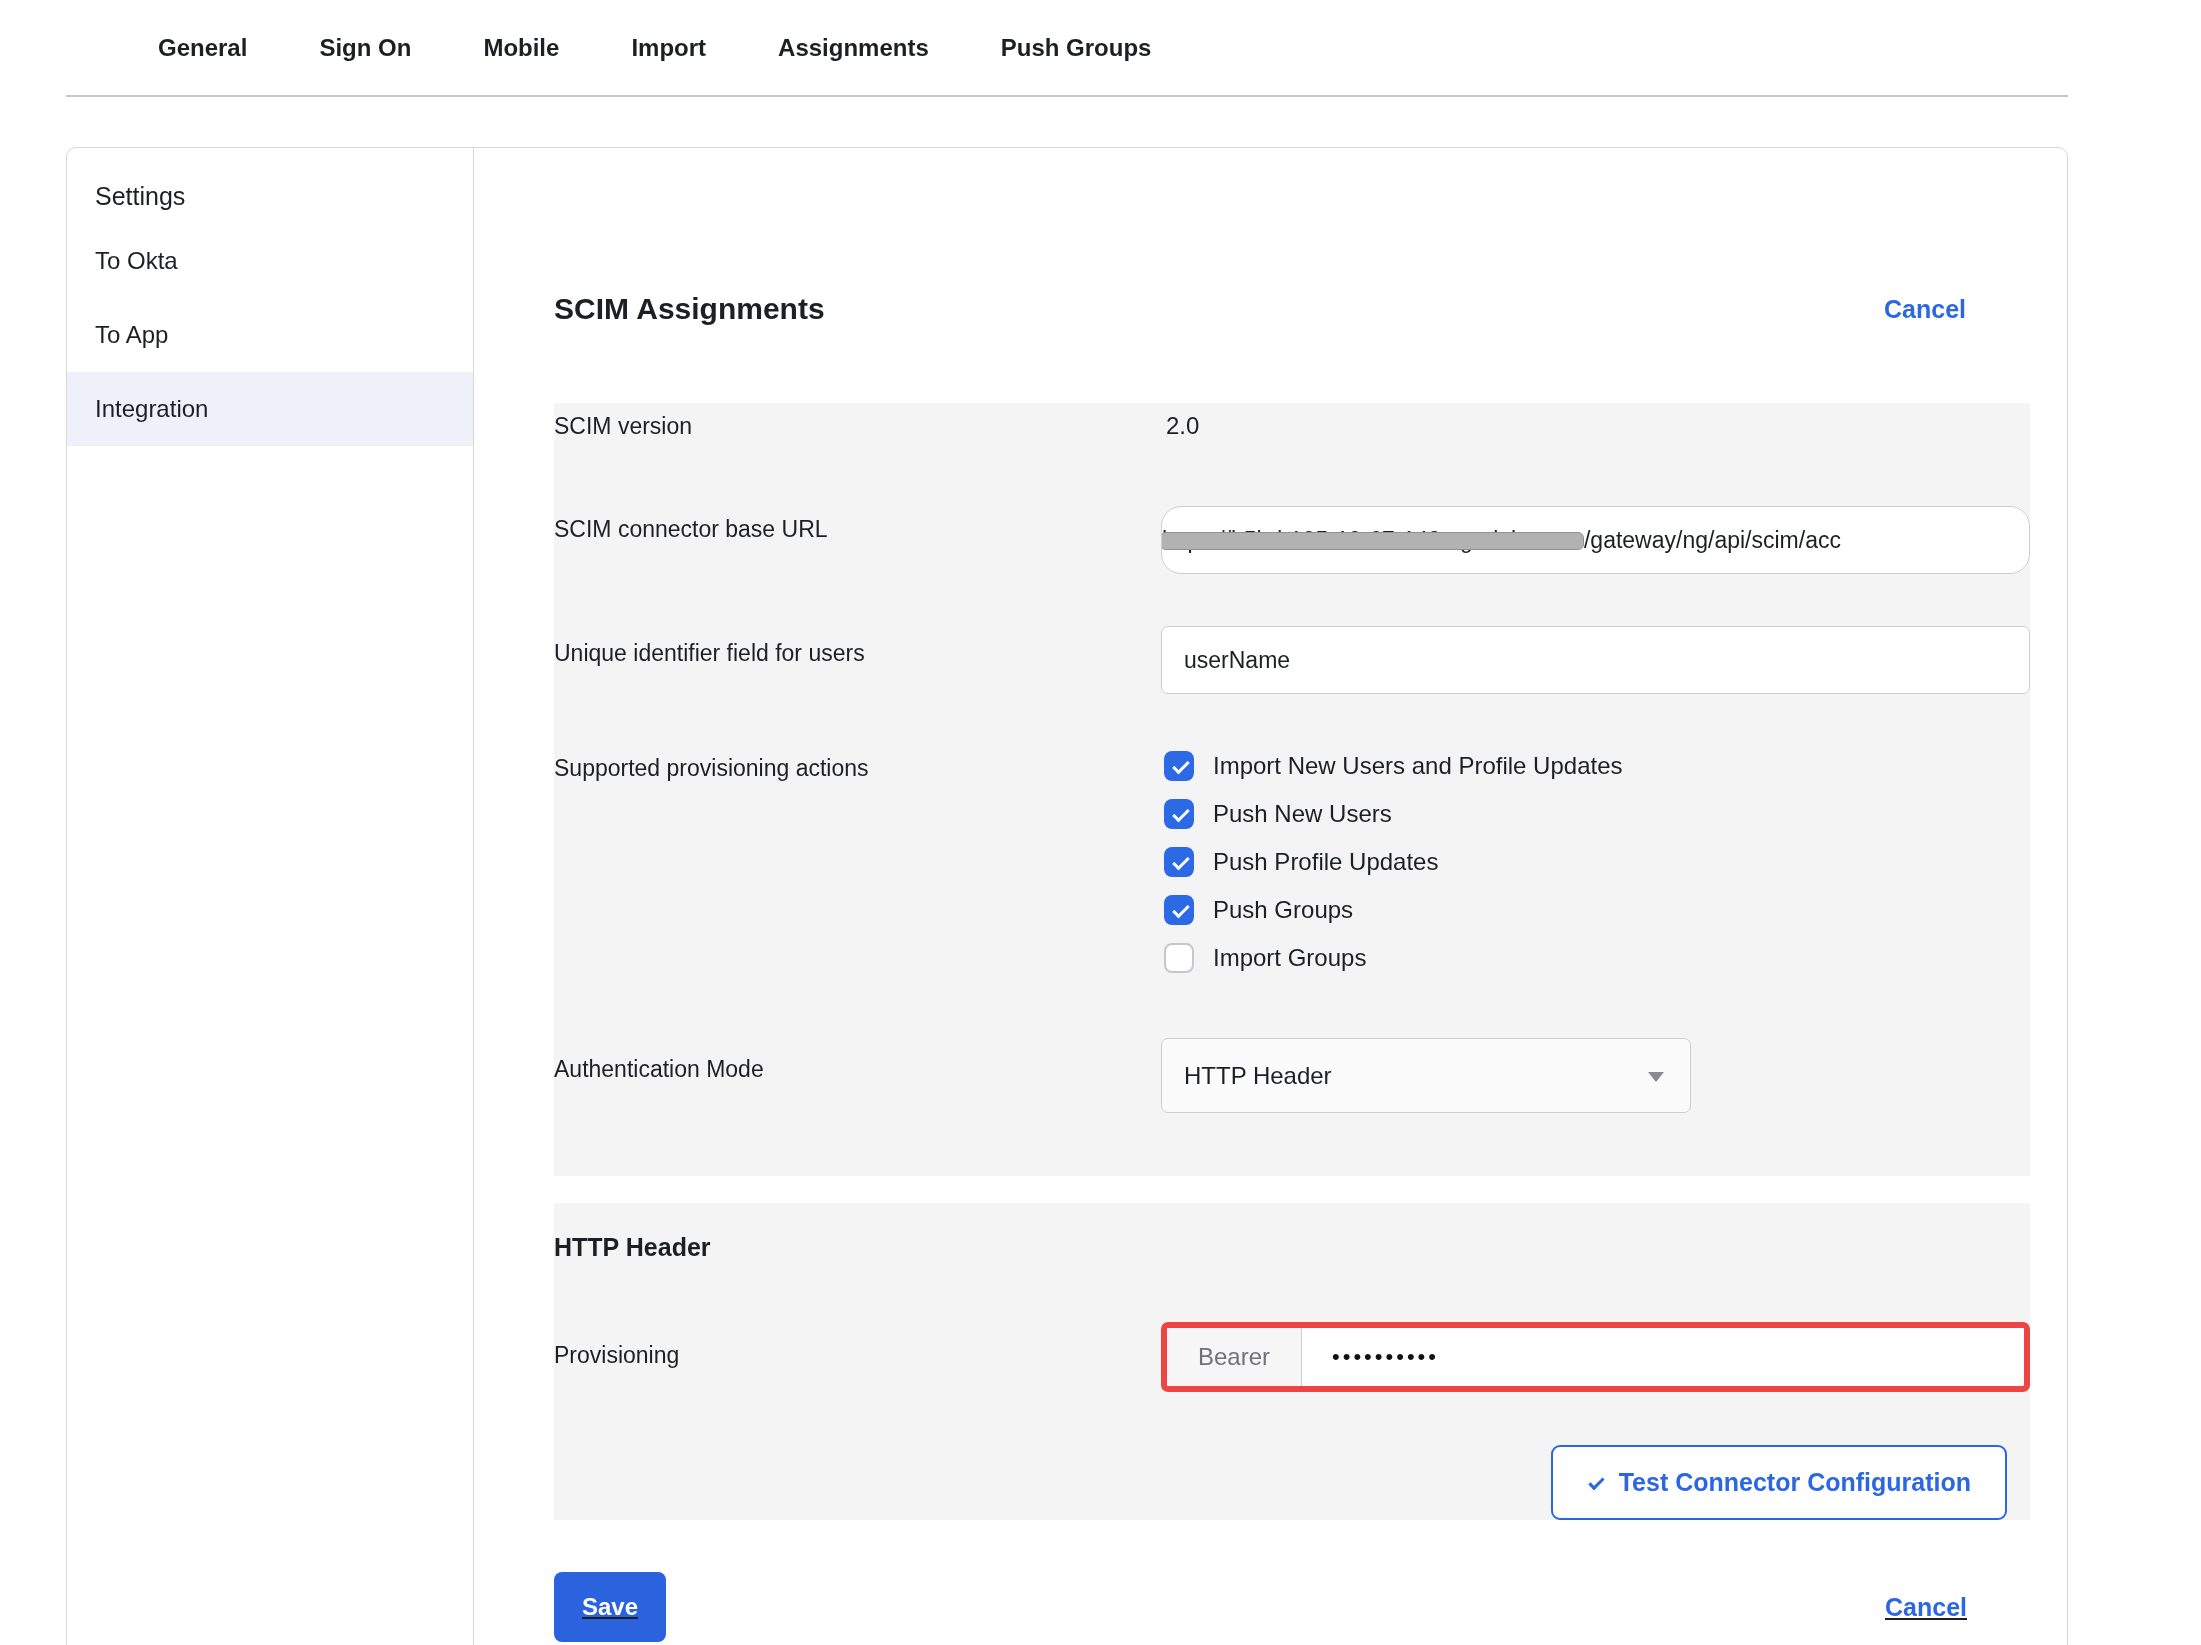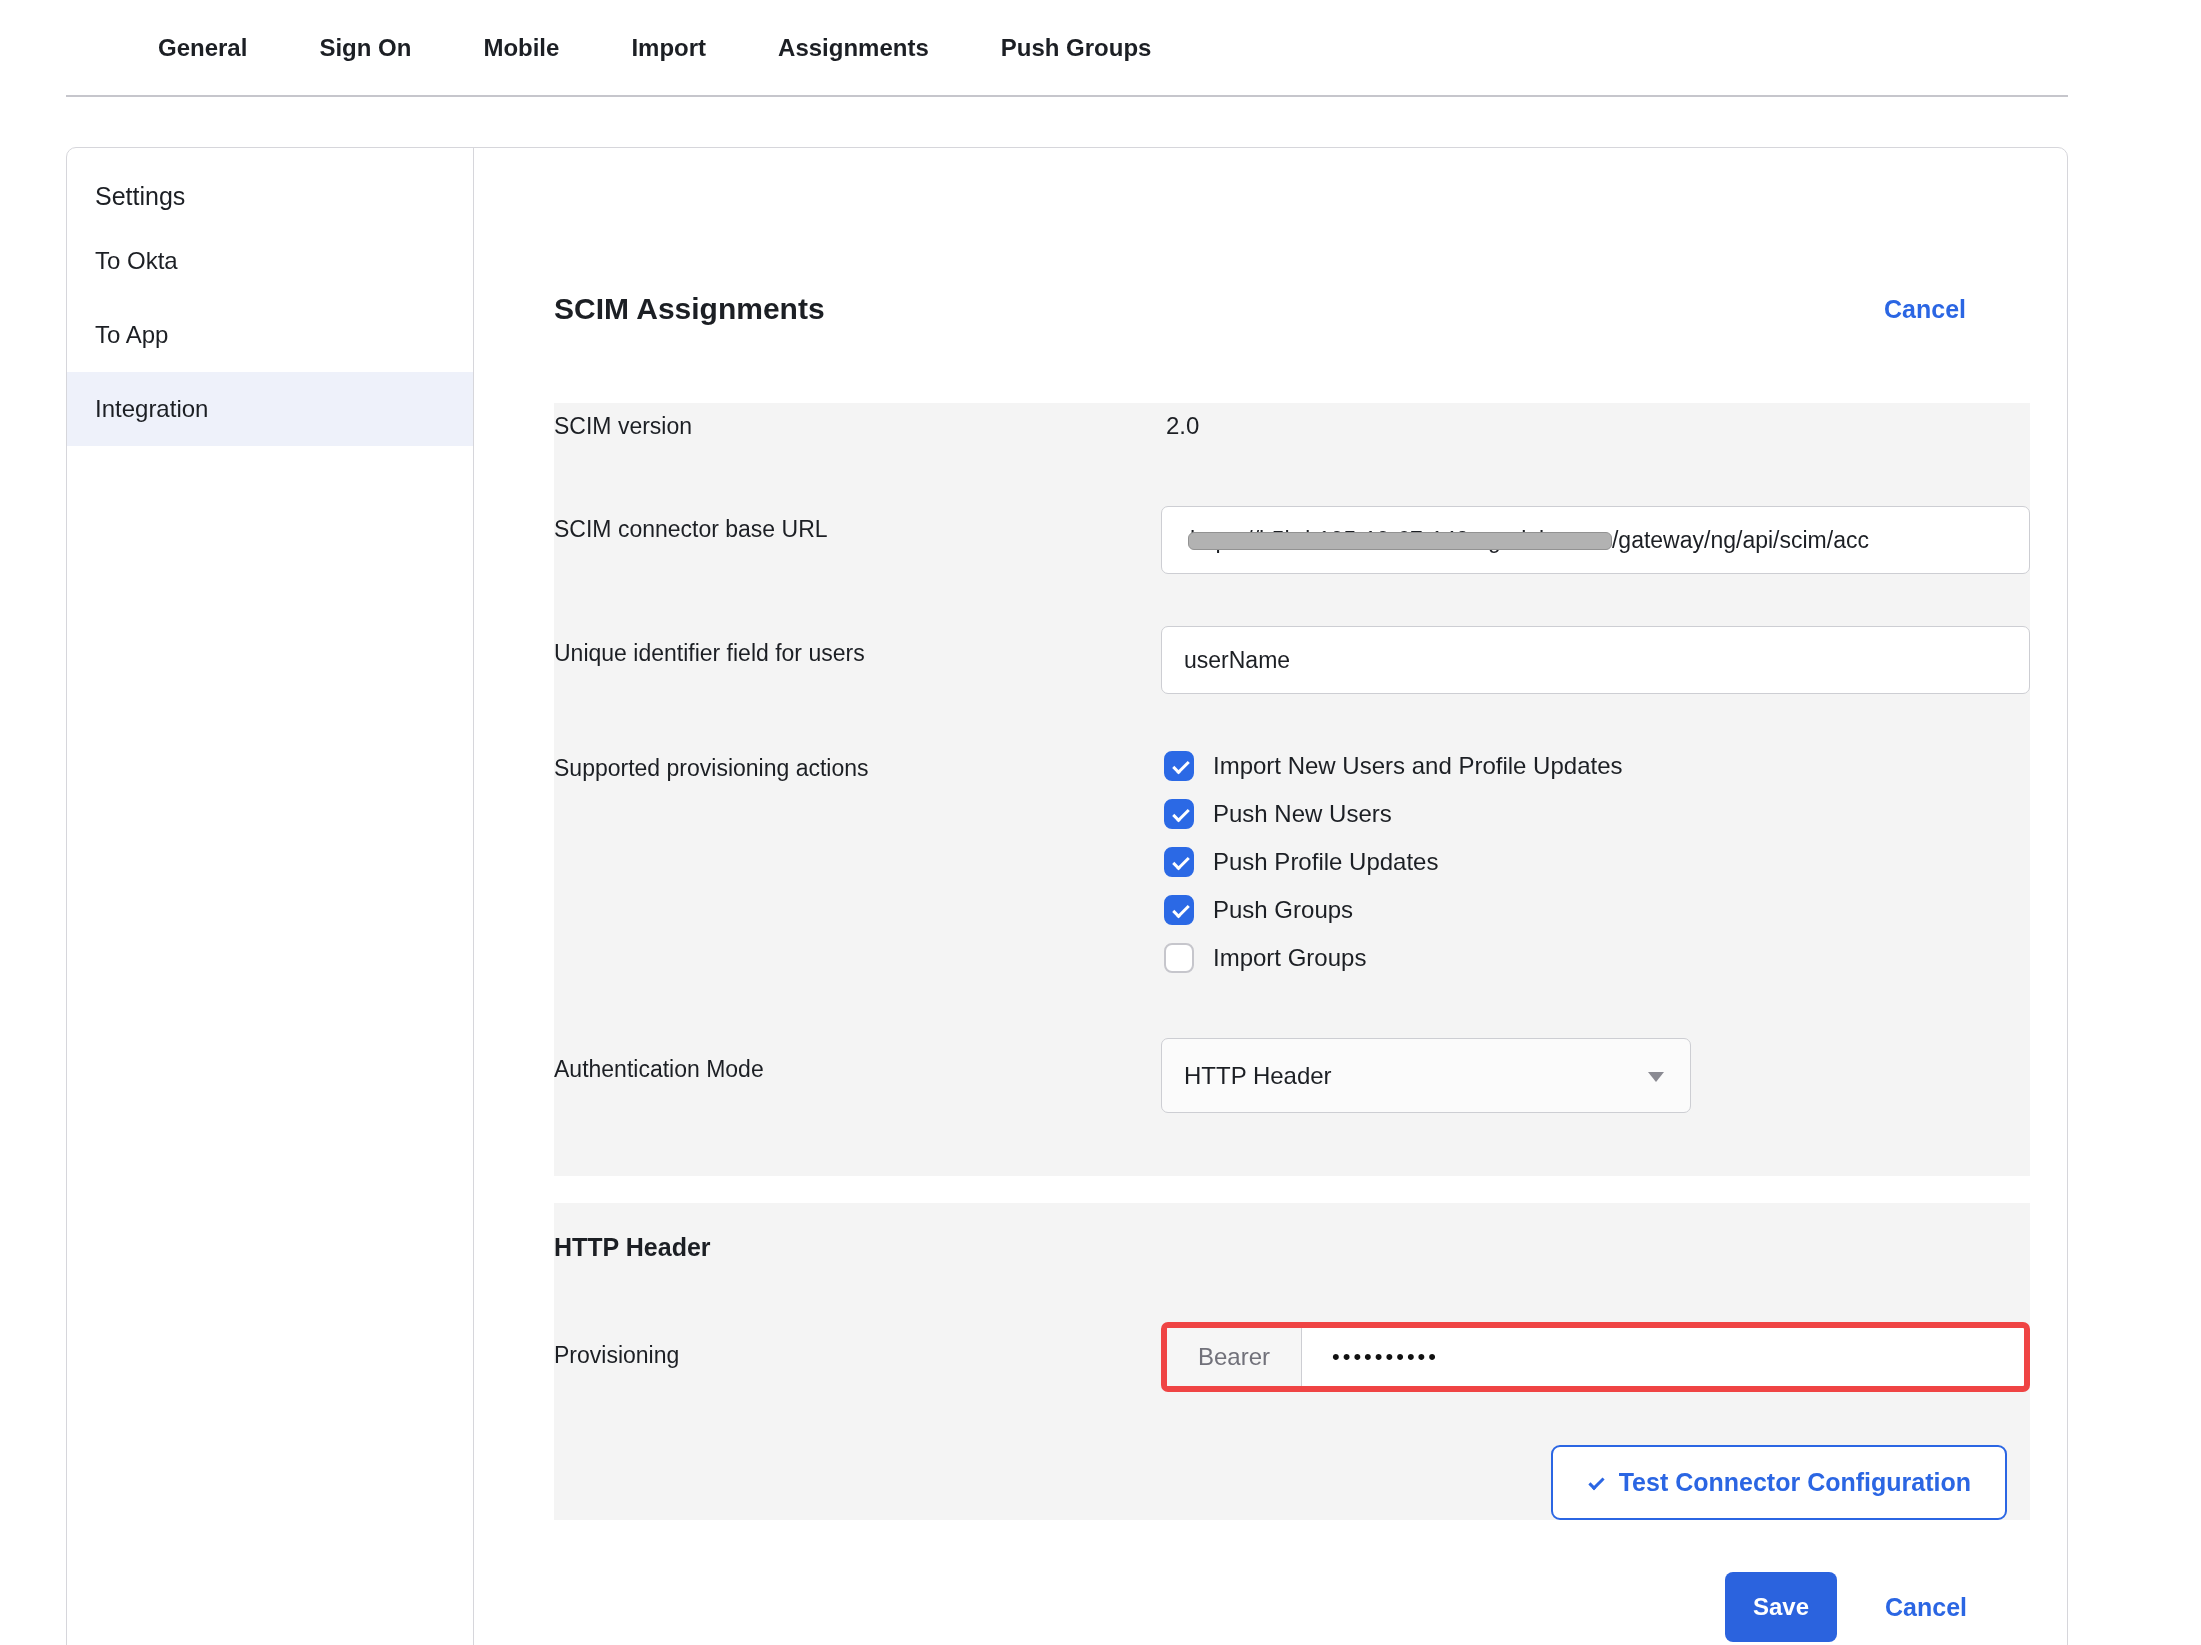--- a/index.html
+++ b/index.html
@@ -47,21 +47,21 @@
   .form-control { flex:1; }
 
   .row-version { height:30px; align-items:center; }
   .value-text { font-size:24px; padding-left:5px; }
 
   .row-url { margin-top:65px; }
   .row-url .form-label { padding-top:10px; }
   .text-input { position:relative; width:100%; height:68px; background:#fff;
                 border:1px solid #cdced3; border-radius:7px; display:flex; align-items:center;
                 overflow:hidden; white-space:nowrap; font-size:23px; }
-  .url-input { padding-left:28px; }
+  .url-input { padding-left:0;border-radius:20px; }
   .url-redacted { position:relative; display:inline-block; padding-right:55px; color:#1c1f24; }
   .url-redacted::before { content:""; position:absolute; left:-2px; right:0; top:19%; bottom:13%;
                 background:#b2b2b2; border:1px solid #929292; border-radius:6px; }
   .row-uid { margin-top:52px; }
   .row-uid .form-label { padding-top:14px; }
   .uid-input { padding-left:22px; }
 
   .row-actions { margin-top:57px; }
   .row-actions .form-label { padding-top:4px; }
   .check-row { display:flex; align-items:center; margin-bottom:18px; height:30px; cursor:pointer; }
@@ -95,22 +95,22 @@
   .test-row { display:flex; justify-content:flex-end; margin-top:53px; }
   .test-btn { display:flex; align-items:center; justify-content:center; gap:14px;
               height:75px; padding:0 34px; margin-right:23px; background:#fff;
               border:2px solid #2b66e3; border-radius:9px; color:#2b66e3;
               font-size:25px; font-weight:700; cursor:pointer;
               font-family:"Liberation Sans", sans-serif; }
   .check-icon { position:relative; width:18px; height:18px; }
   .check-icon::after { content:""; position:absolute; left:2px; top:4px; width:12px; height:5px;
               border-left:3px solid #2b66e3; border-bottom:3px solid #2b66e3; transform:rotate(-45deg); }
 
-  .footer-row { display:flex; justify-content:flex-end; align-items:center; gap:48px;
-                margin-top:52px; }
+  .footer-row { display:flex; justify-content:space-between; align-items:center; gap:48px;
+                margin-top:52px;text-decoration:underline; }
   .save-btn { height:70px; padding:0 28px; background:#2b63de; border:none; border-radius:8px;
               color:#fff; font-size:24px; font-weight:700; cursor:pointer;
               font-family:"Liberation Sans", sans-serif; }
   .footer-row .link { margin-right:63px; }
 </style>
 </head>
 <body>
 
 <div class="screen">
 

